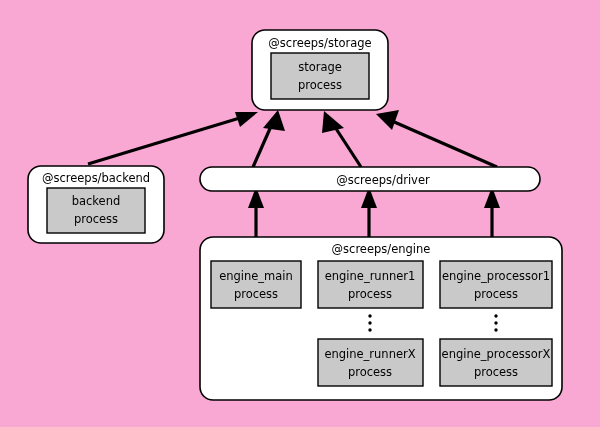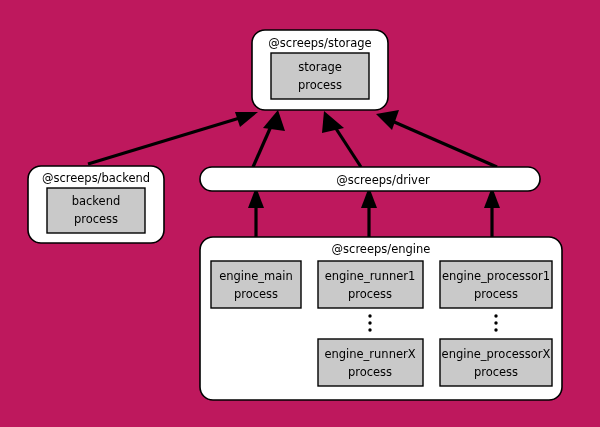--- a/index.html
+++ b/index.html
@@ -10,21 +10,21 @@
   body {
     width: 600px;
     height: 427px;
     overflow: hidden;
     font-family: "DejaVu Sans", "Liberation Sans", sans-serif;
   }
   #diagram-root {
     position: relative;
     width: 600px;
     height: 427px;
-    background: #be185d;
+    background: #f9a8d4;
   }
   svg.diagram {
     display: block;
     width: 600px;
     height: 427px;
   }
   .pkg-box {
     fill: #ffffff;
     stroke: #000000;
     stroke-width: 1.6;

